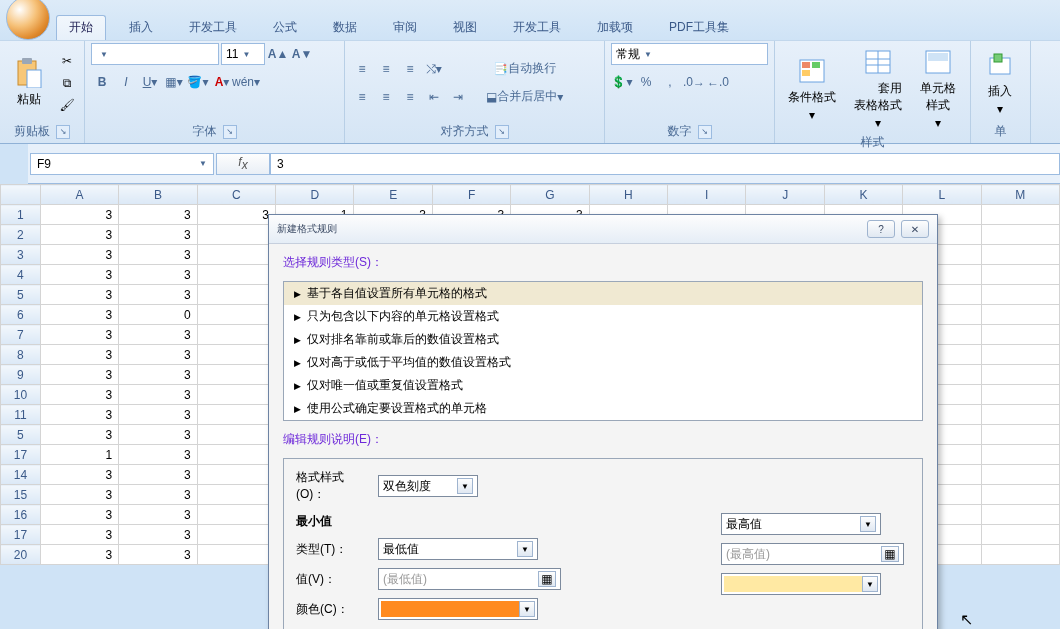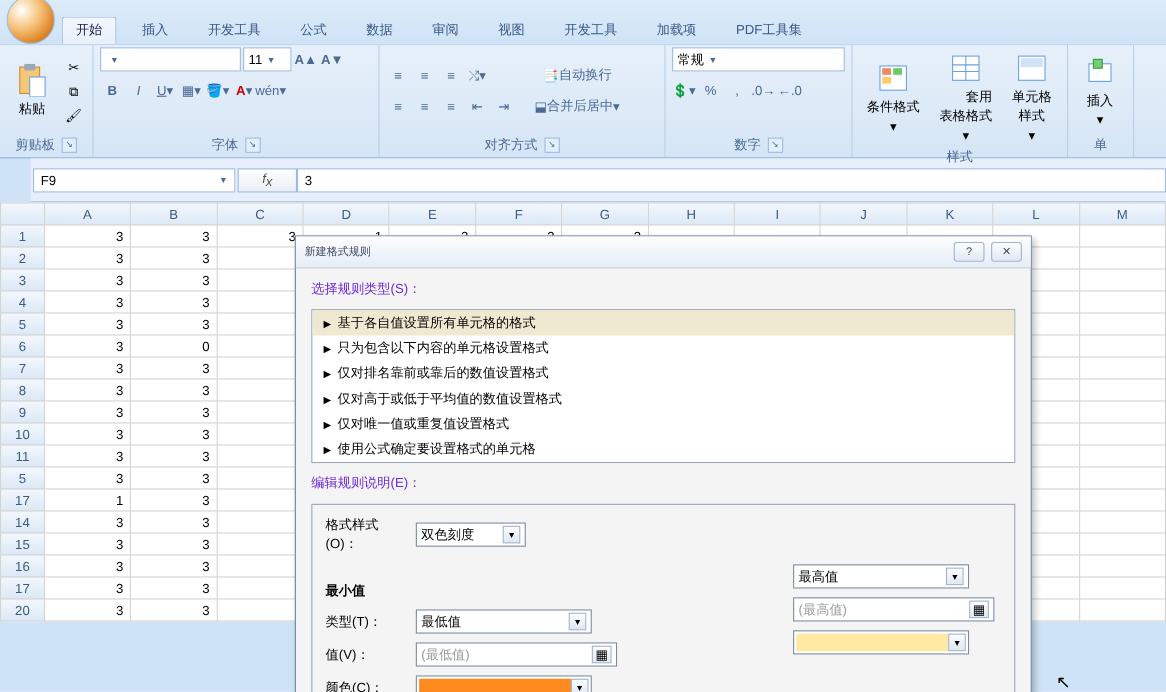--- a/index.html
+++ b/index.html
@@ -58,21 +58,21 @@
 .lbl { color: #6d28d9; }
 .rule-list { border: 1px solid #9aa7b8; background: #fff; }
 .rule-list div { padding: 3px 10px; display: flex; align-items: center; gap: 6px; }
 .rule-list div.selected { background: #f0e9d2; }
 .tri { font-size: 9px; }
 .edit-box { border: 1px solid #9aa7b8; padding: 10px 12px; background: #f4f4f4; display: flex; flex-direction: column; gap: 10px; }
 .row { display: flex; align-items: center; gap: 8px; }
 .row .lab { width: 74px; }
 .two-col { display: flex; gap: 160px; }
 .col { display: flex; flex-direction: column; gap: 8px; }
-.col .hd { font-weight: bold; margin-top: 16px; }
+.col .hd { font-weight: bold; }
 .combo { display: inline-flex; align-items: center; border: 1px solid #7d8b9e; background: #fff; height: 22px; min-width: 160px; padding: 0 4px; justify-content: space-between; }
 .combo .dd { width: 16px; height: 16px; border: 1px solid #9fb4cf; display: flex; align-items: center; justify-content: center; font-size: 8px; background: linear-gradient(#fdfdfd, #e0e8f2); }
 .combo.color { min-width: 160px; padding: 2px; }
 .combo.color .sw { flex: 1; height: 16px; }
 .combo.ref .ref-btn { width: 18px; height: 16px; border: 1px solid #9fb4cf; display: flex; align-items: center; justify-content: center; background: linear-gradient(#fdfdfd, #e0e8f2); }
 .combo input { border: none; outline: none; flex: 1; font-size: 12px; }
 .combo input::placeholder { color: #9a9a9a; }
 
 
 .cursor { position: absolute; left: 960px; top: 610px; font-size: 16px; color: #000; pointer-events: none; }

